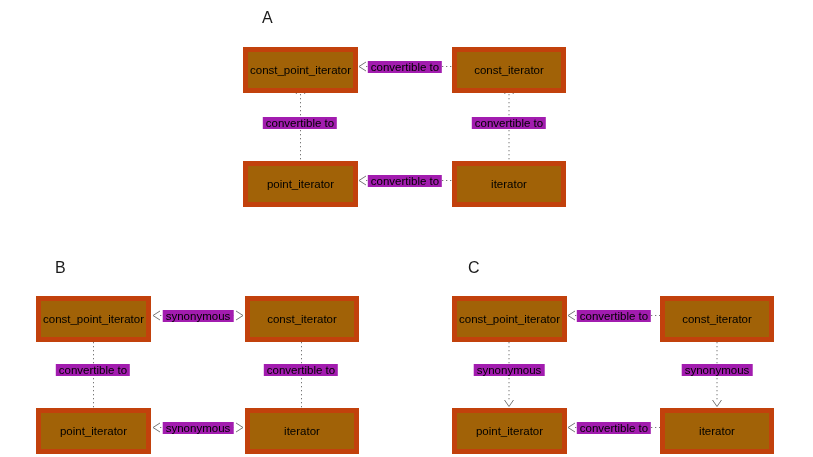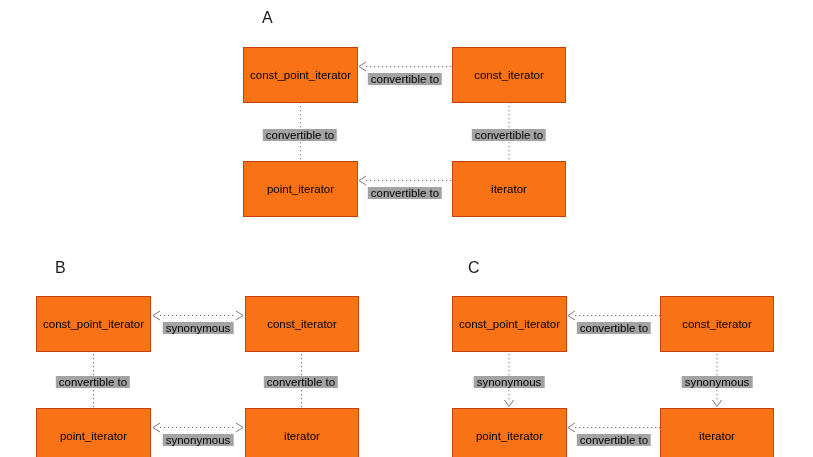--- a/index.html
+++ b/index.html
@@ -19,44 +19,43 @@
   .lines-layer polyline, .lines-layer line {
     fill: none;
     stroke: #787878;
     stroke-width: 1;
   }
   .lines-layer line { stroke-dasharray: 1.3 2.7; }
   .node {
     position: absolute;
     box-sizing: border-box;
     width: 115px;
-    height: 56px;
-    border: 1px solid #c2410c;
-    background: #f97316;
+    height: 46px;
+    border: 5px solid #c2410c;
+    background: #a16207;
     display: flex;
     align-items: center;
     justify-content: center;
     font-size: 11.5px;
     color: #000000;
     white-space: nowrap;
   }
   .diagram-letter {
     position: absolute;
     font-size: 16px;
     color: #1a1a1a;
   }
   .edge-label {
     position: absolute;
     transform: translate(-50%, -50%);
-    background: #a3a3a3;
+    background: #a21caf;
     padding: 0 3px;
     font-size: 11.5px;
     color: #000000;
     white-space: nowrap;
-    margin-top: 12px;
   }
 </style>
 </head>
 <body>
 
 <div class="canvas">
 
   <svg class="lines-layer" viewBox="0 0 813 457" xmlns="http://www.w3.org/2000/svg">
 
     <polyline points="366,62 359,66.5 366,71"></polyline>

